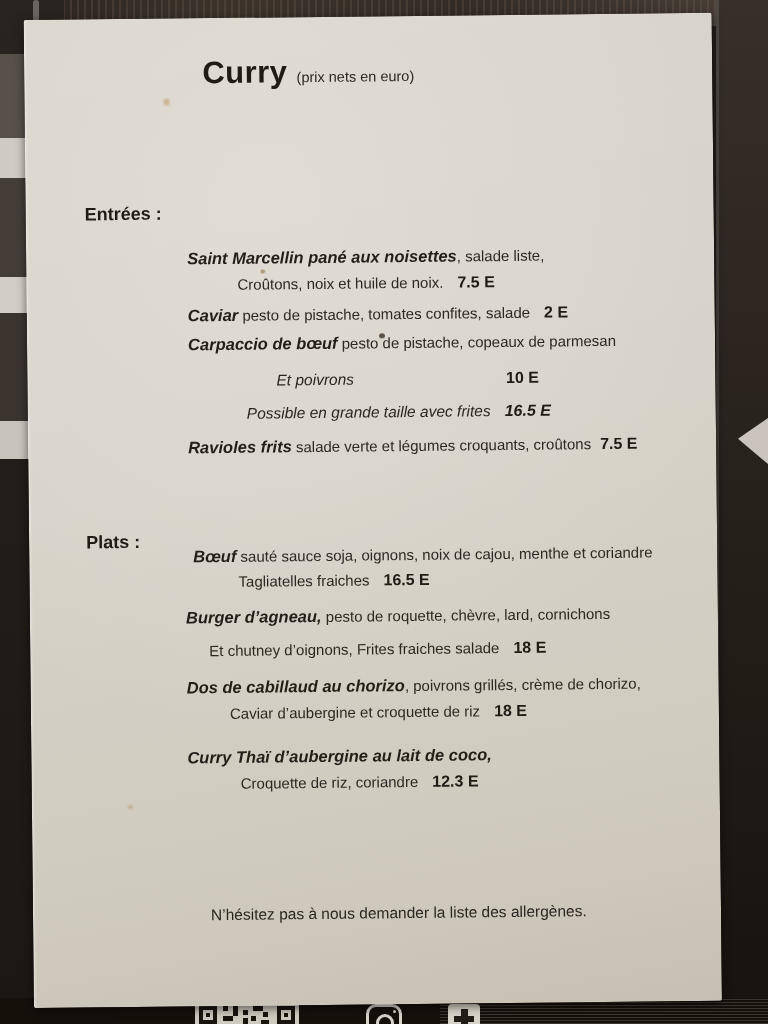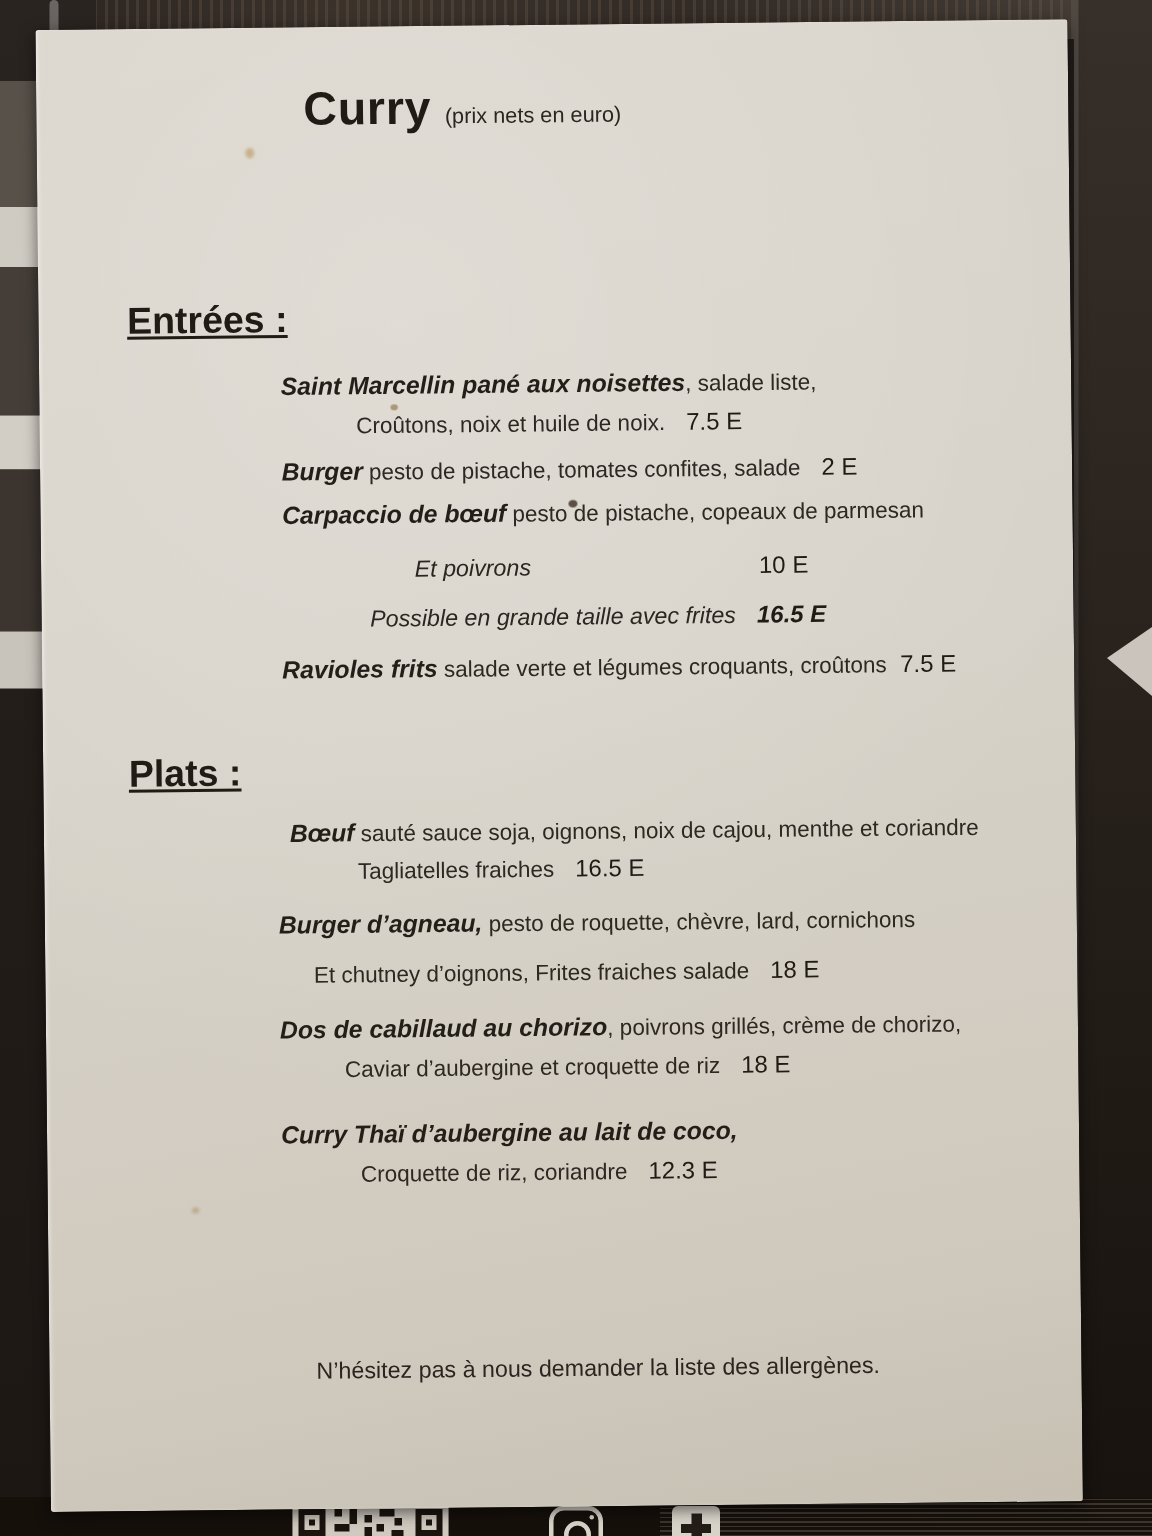--- a/index.html
+++ b/index.html
@@ -80,25 +80,25 @@
   .stain{position:absolute;border-radius:50%;}
   .stain.a{left:139px;top:80px;width:6px;height:7px;background:#b98f54;opacity:.55;filter:blur(1px);}
   .stain.b{left:234px;top:252px;width:5px;height:4px;background:#8a6a3f;opacity:.6;filter:blur(.5px);}
   .stain.c{left:352px;top:317px;width:6px;height:5px;background:#3a2f24;opacity:.8;filter:blur(.4px);}
   .stain.d{left:96px;top:786px;width:5px;height:4px;background:#a5854f;opacity:.45;filter:blur(1px);}
   
   .line{position:absolute;white-space:nowrap;color:#2c2620;line-height:22px;}
   .title-line{left:0;top:44px;width:100%;text-align:center;padding-right:120px;box-sizing:border-box;}
   .title-main{font-size:31px;font-weight:700;color:#211b15;letter-spacing:.5px;}
   .title-note{font-size:14.5px;color:#2c2620;margin-left:9px;}
-  .heading{font-size:25px;font-weight:700;color:#211b15;text-decoration:underline;}
+  .heading{font-size:18px;font-weight:700;color:#211b15;}
   .nm{font-size:16.5px;font-weight:700;font-style:italic;color:#241e18;}
   .ds{font-size:15px;color:#2e2822;}
   .it{font-size:15.5px;font-style:italic;color:#2c2620;}
-  .pr{font-size:16px;font-weight:400;color:#211b15;}
+  .pr{font-size:16px;font-weight:700;color:#211b15;}
   .pri{font-size:16px;font-weight:700;font-style:italic;color:#211b15;}
   .gap-sm{margin-left:14px;}
   .gap-xs{margin-left:9px;}
   .gap-xl{margin-left:152px;}
   .footer-line{font-size:15.5px;color:#2b2520;}
 </style>
 </head>
 <body>
 
 <div class="bg-top">
@@ -182,38 +182,38 @@
   <div class="line heading" style="left:59px;top:184px">Entrées :</div>
 
   <div class="line" style="left:161px;top:229px">
     <span class="nm">Saint Marcellin pané aux noisettes</span><span class="ds">, salade liste,</span>
   </div>
   <div class="line" style="left:211px;top:256px">
     <span class="ds">Croûtons, noix et huile de noix.</span><span class="pr gap-sm">7.5 E</span>
   </div>
 
   <div class="line" style="left:161px;top:286px">
-    <span class="nm">Burger</span><span class="ds"> pesto de pistache, tomates confites, salade</span><span class="pr gap-sm">2 E</span>
+    <span class="nm">Caviar</span><span class="ds"> pesto de pistache, tomates confites, salade</span><span class="pr gap-sm">2 E</span>
   </div>
 
   <div class="line" style="left:161px;top:315px">
     <span class="nm">Carpaccio de bœuf</span><span class="ds"> pesto de pistache, copeaux de parmesan</span>
   </div>
   <div class="line" style="left:249px;top:352px">
     <span class="it">Et poivrons</span><span class="pr gap-xl">10 E</span>
   </div>
   <div class="line" style="left:219px;top:385px">
     <span class="it">Possible en grande taille avec frites</span><span class="pri gap-sm">16.5 E</span>
   </div>
 
   <div class="line" style="left:160px;top:418px">
     <span class="nm">Ravioles frits</span><span class="ds"> salade verte et légumes croquants, croûtons</span><span class="pr gap-xs">7.5 E</span>
   </div>
 
-  <div class="line heading" style="left:57px;top:486px">Plats :</div>
+  <div class="line heading" style="left:57px;top:512px">Plats :</div>
 
   <div class="line" style="left:164px;top:527px">
     <span class="nm">Bœuf</span><span class="ds"> sauté sauce soja, oignons, noix de cajou, menthe et coriandre</span>
   </div>
   <div class="line" style="left:209px;top:553px">
     <span class="ds">Tagliatelles fraiches</span><span class="pr gap-sm">16.5 E</span>
   </div>
 
   <div class="line" style="left:156px;top:588px">
     <span class="nm">Burger d’agneau,</span><span class="ds"> pesto de roquette, chèvre, lard, cornichons</span>

